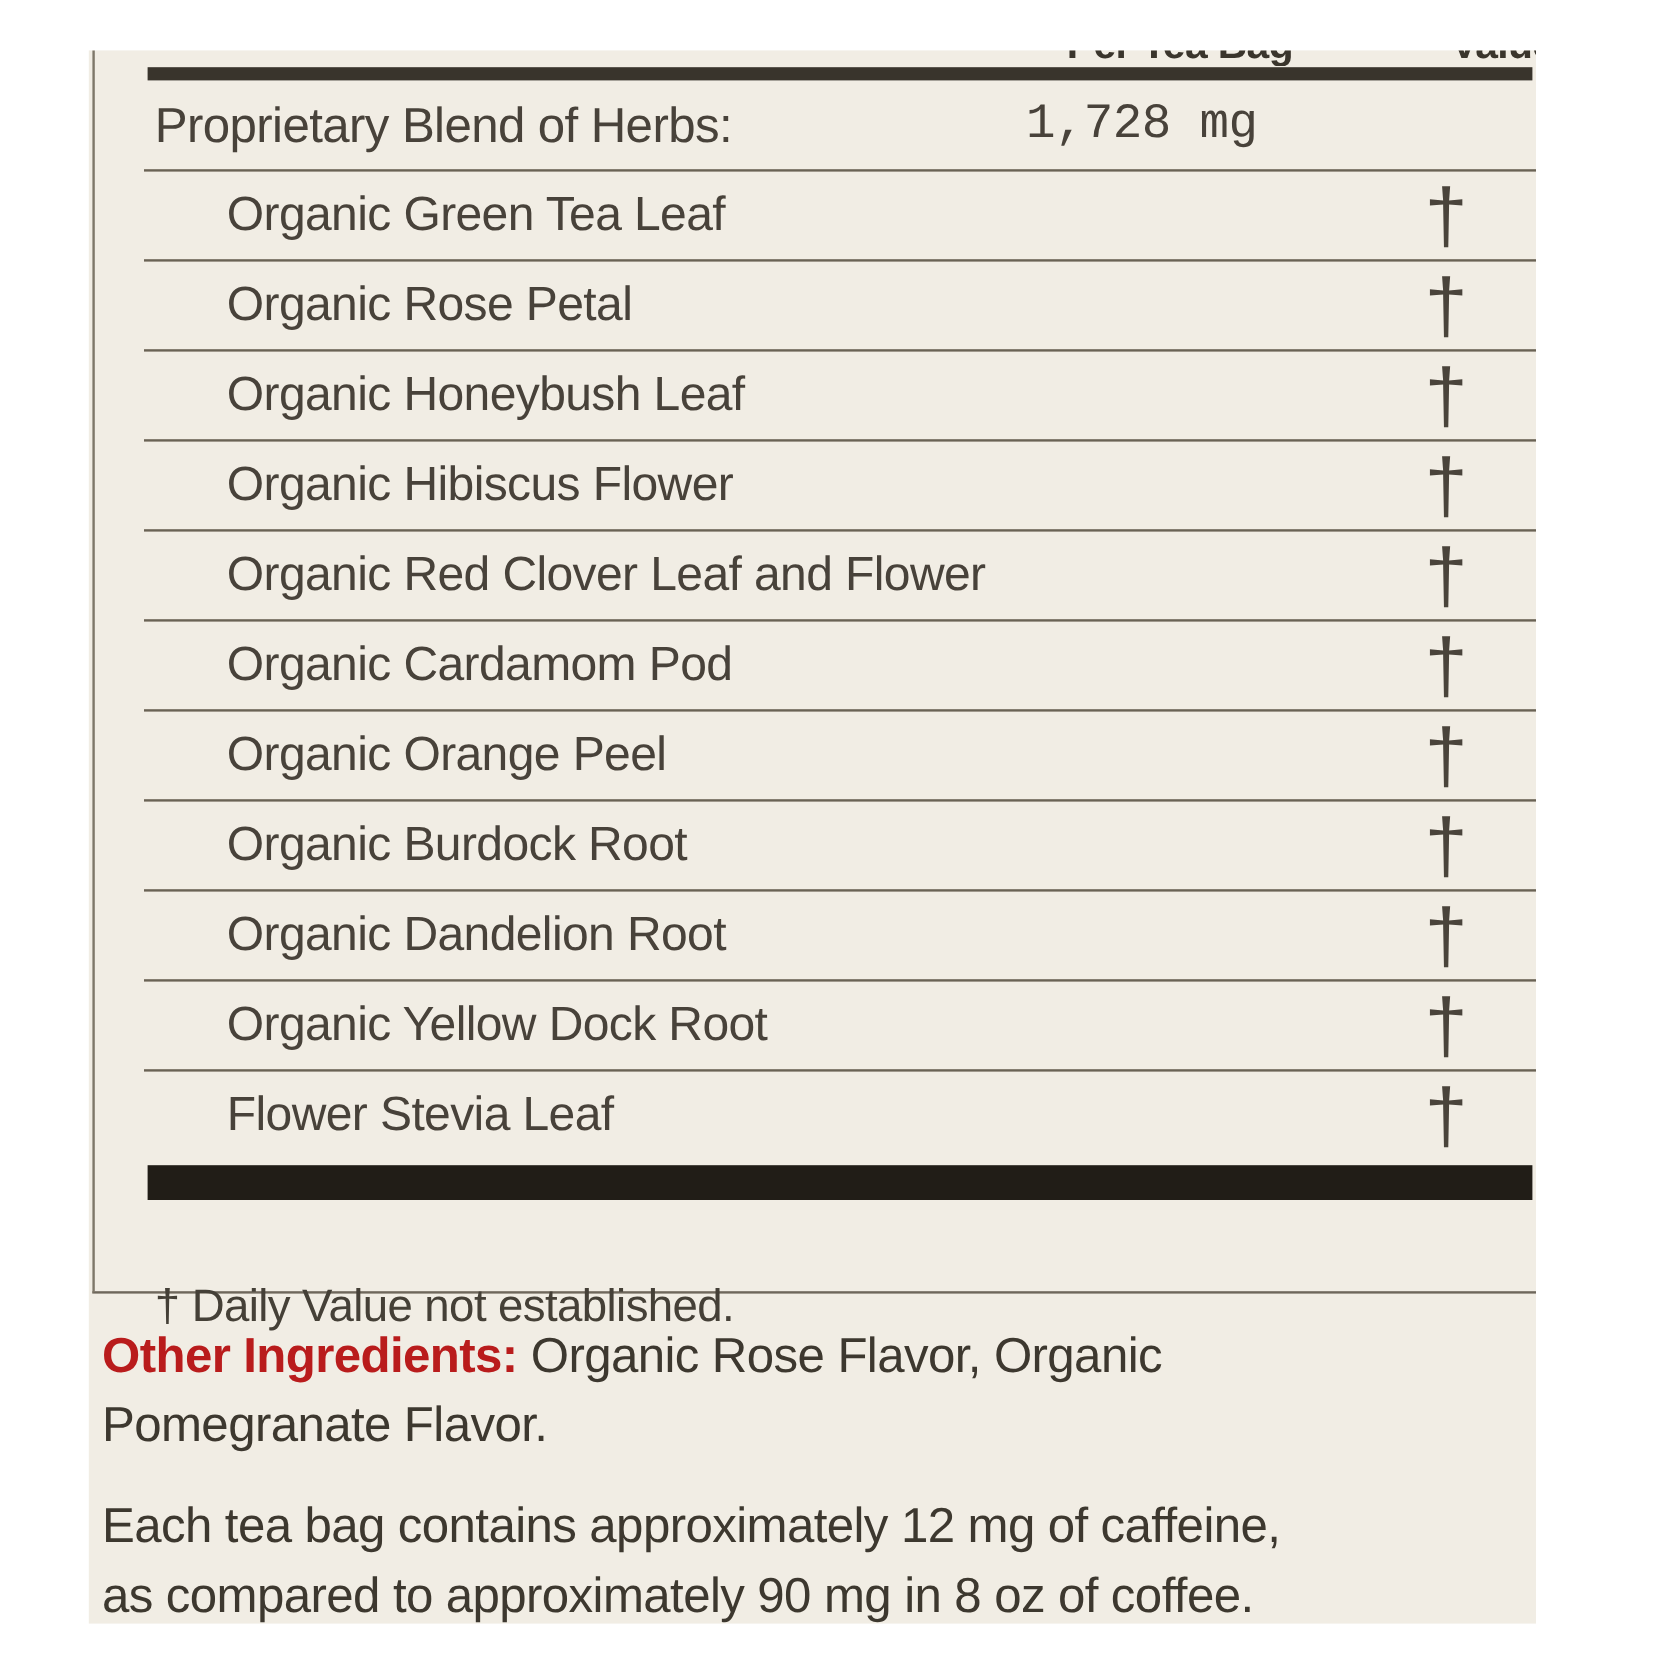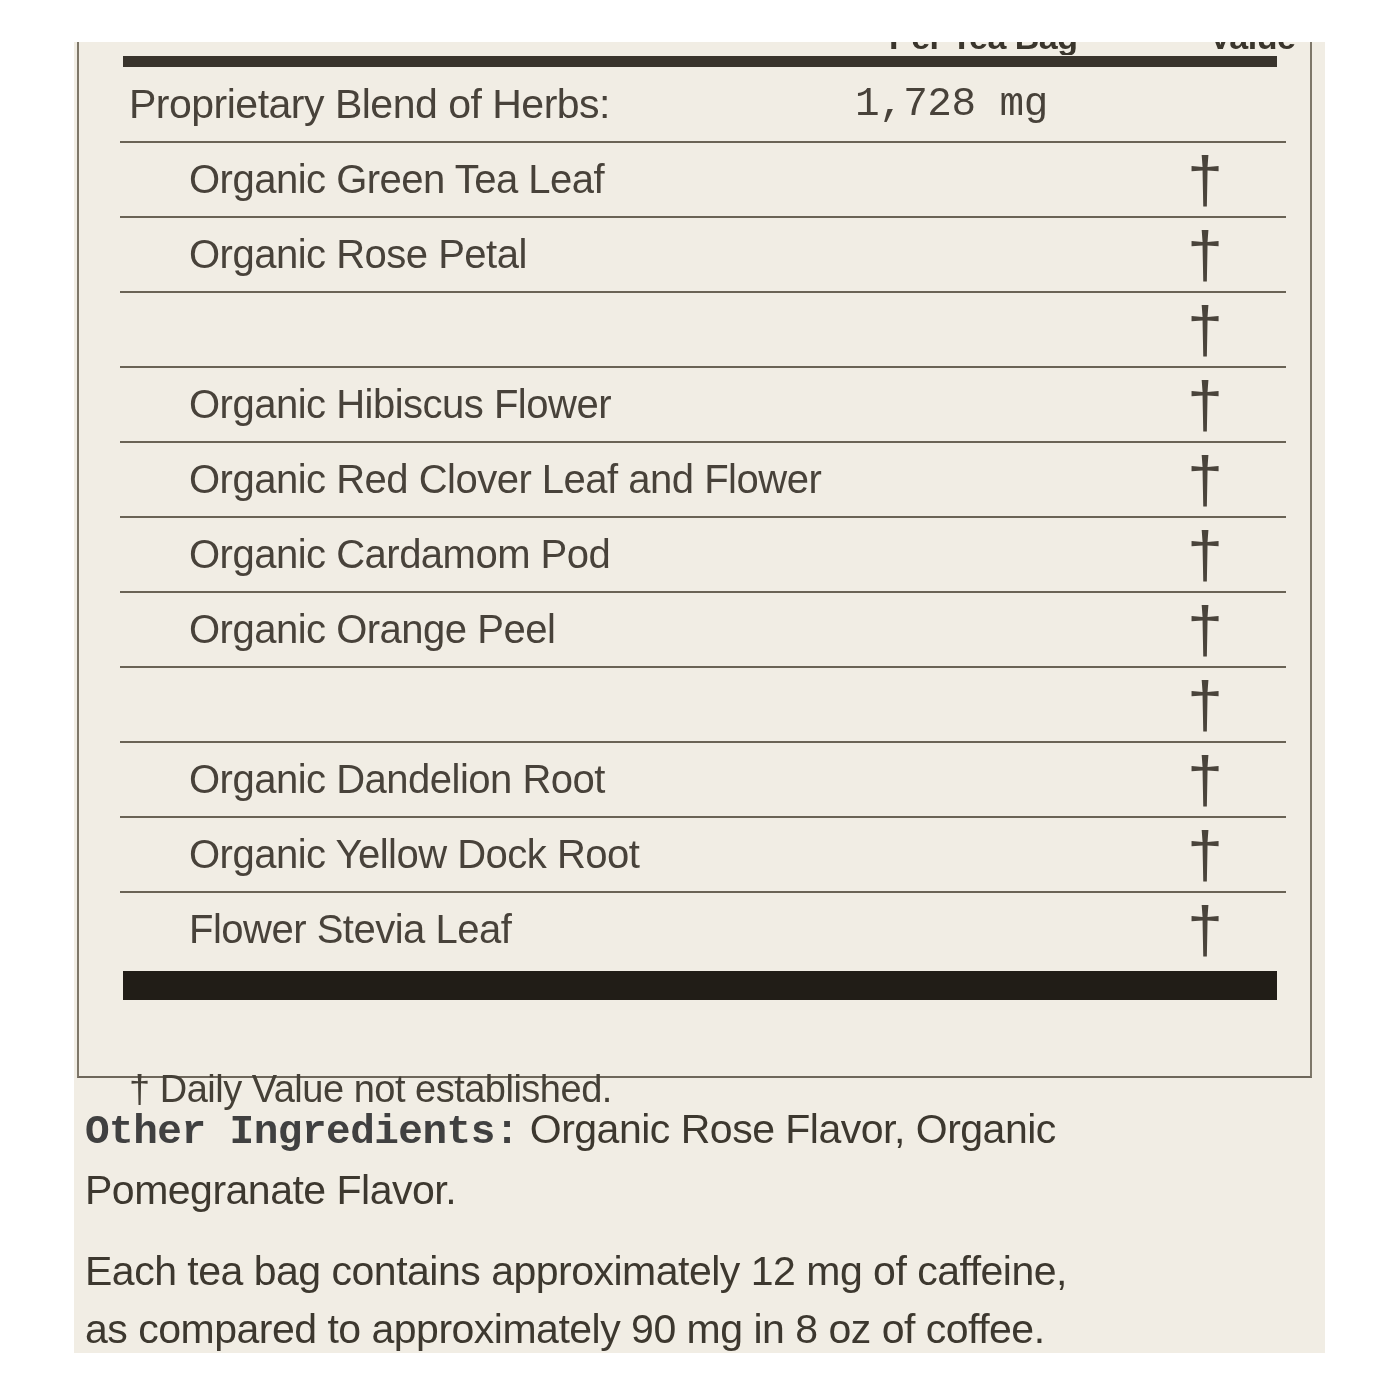--- a/index.html
+++ b/index.html
@@ -1,19 +1,19 @@
 <!DOCTYPE html>
 <html><head>
 <meta charset="utf-8">
 <style>
   * { margin: 0; padding: 0; box-sizing: border-box; }
   html, body { background: #ffffff; }
   .page {
     position: relative;
-    width: 1400px;
+    width: 1280px;
     height: 1400px;
     background: #ffffff;
     overflow: hidden;
     font-family: "Liberation Sans", "DejaVu Sans", sans-serif;
     color: #48423a;
   }
   
   .label {
     position: absolute;
     left: 74px;
@@ -130,21 +130,21 @@
   
   .para {
     position: absolute;
     left: 11px;
     font-size: 41px;
     line-height: 58px;
     letter-spacing: -0.5px;
     color: #3d382f;
   }
   .para .line { display: block; white-space: nowrap; }
-  .para b { font-weight: 700; color: #404040; font-family: Liberation Mono, monospace; }
+  .para b { font-weight: 700; color: #b91c1c; }
   .para-other    { top: 1058px; }
   .para-caffeine { top: 1200px; }
 </style>
 </head>
 <body>
 
 <div class="page">
   <div class="label">
 
     <div class="panel">
@@ -167,20 +167,21 @@
     <span class="ing-name">Organic Green Tea Leaf</span>
     <span class="ing-dagger">†</span>
   </div>
 <div class="rule"></div>
   <div class="ing-row">
     <span class="ing-name">Organic Rose Petal</span>
     <span class="ing-dagger">†</span>
   </div>
 <div class="rule"></div>
   <div class="ing-row">
+    <span class="ing-name">Organic Honeybush Leaf</span>
     <span class="ing-dagger">†</span>
   </div>
 <div class="rule"></div>
   <div class="ing-row">
     <span class="ing-name">Organic Hibiscus Flower</span>
     <span class="ing-dagger">†</span>
   </div>
 <div class="rule"></div>
   <div class="ing-row">
     <span class="ing-name">Organic Red Clover Leaf and Flower</span>
@@ -191,20 +192,21 @@
     <span class="ing-name">Organic Cardamom Pod</span>
     <span class="ing-dagger">†</span>
   </div>
 <div class="rule"></div>
   <div class="ing-row">
     <span class="ing-name">Organic Orange Peel</span>
     <span class="ing-dagger">†</span>
   </div>
 <div class="rule"></div>
   <div class="ing-row">
+    <span class="ing-name">Organic Burdock Root</span>
     <span class="ing-dagger">†</span>
   </div>
 <div class="rule"></div>
   <div class="ing-row">
     <span class="ing-name">Organic Dandelion Root</span>
     <span class="ing-dagger">†</span>
   </div>
 <div class="rule"></div>
   <div class="ing-row">
     <span class="ing-name">Organic Yellow Dock Root</span>

